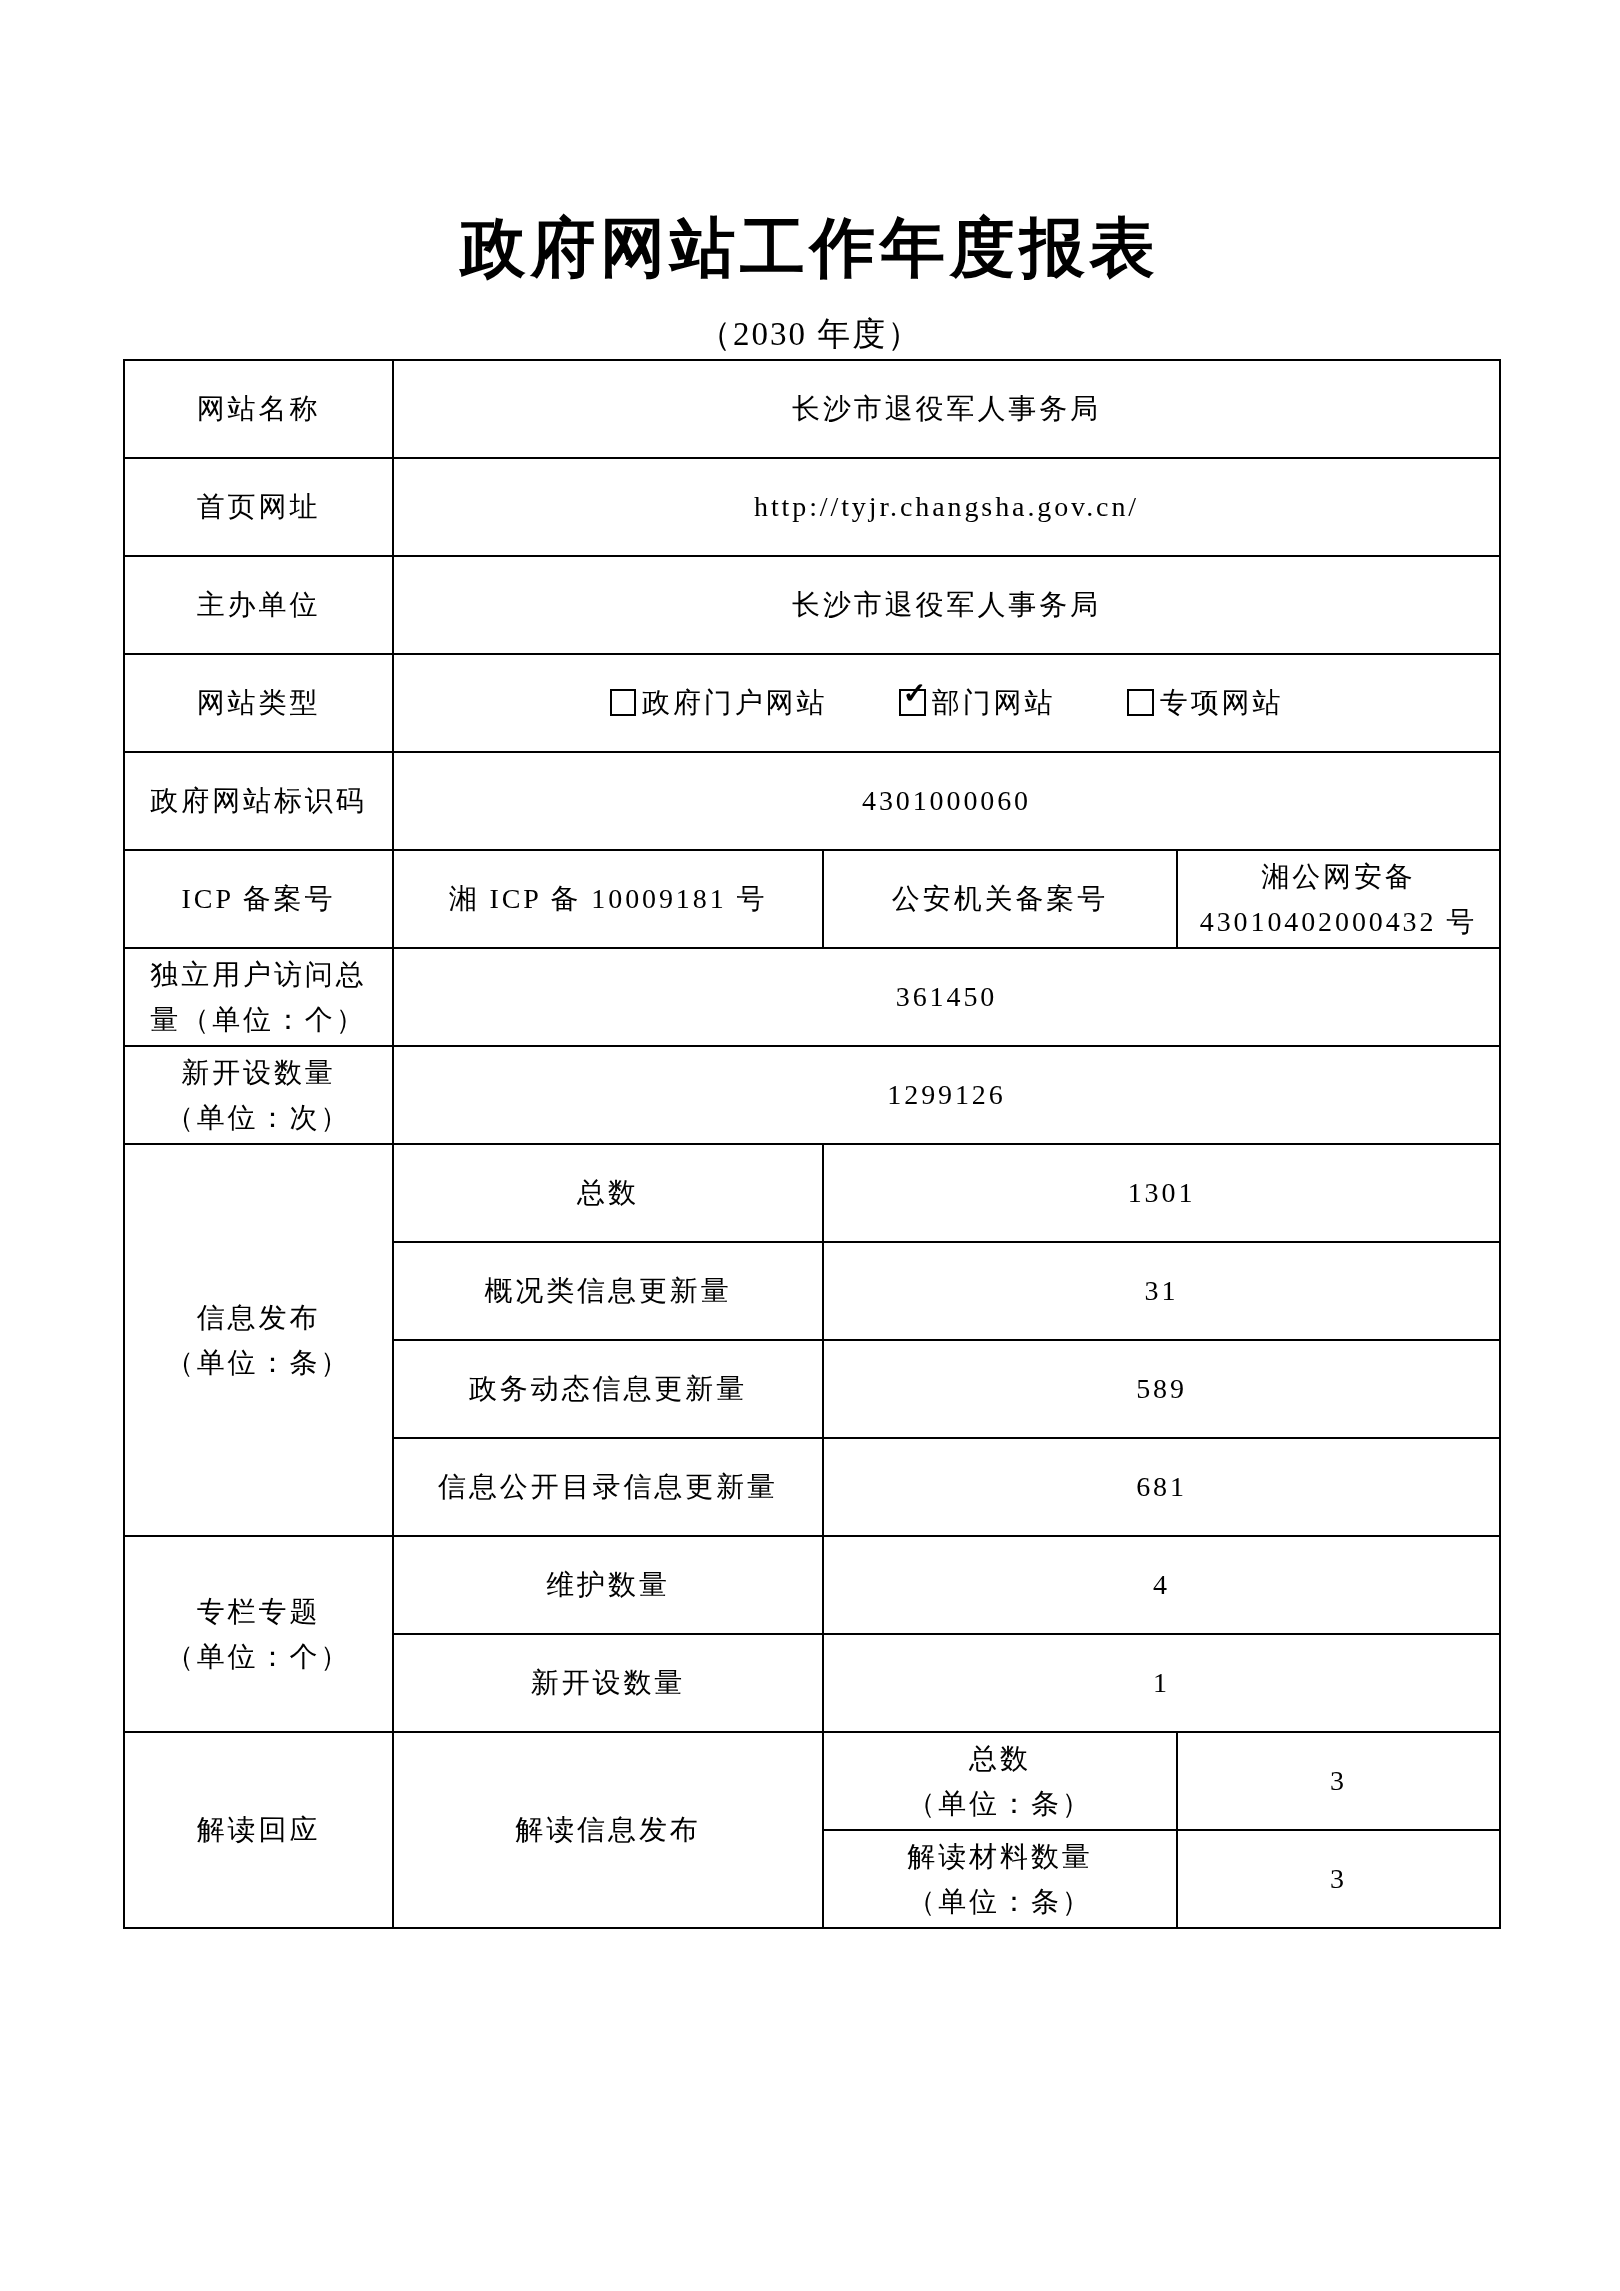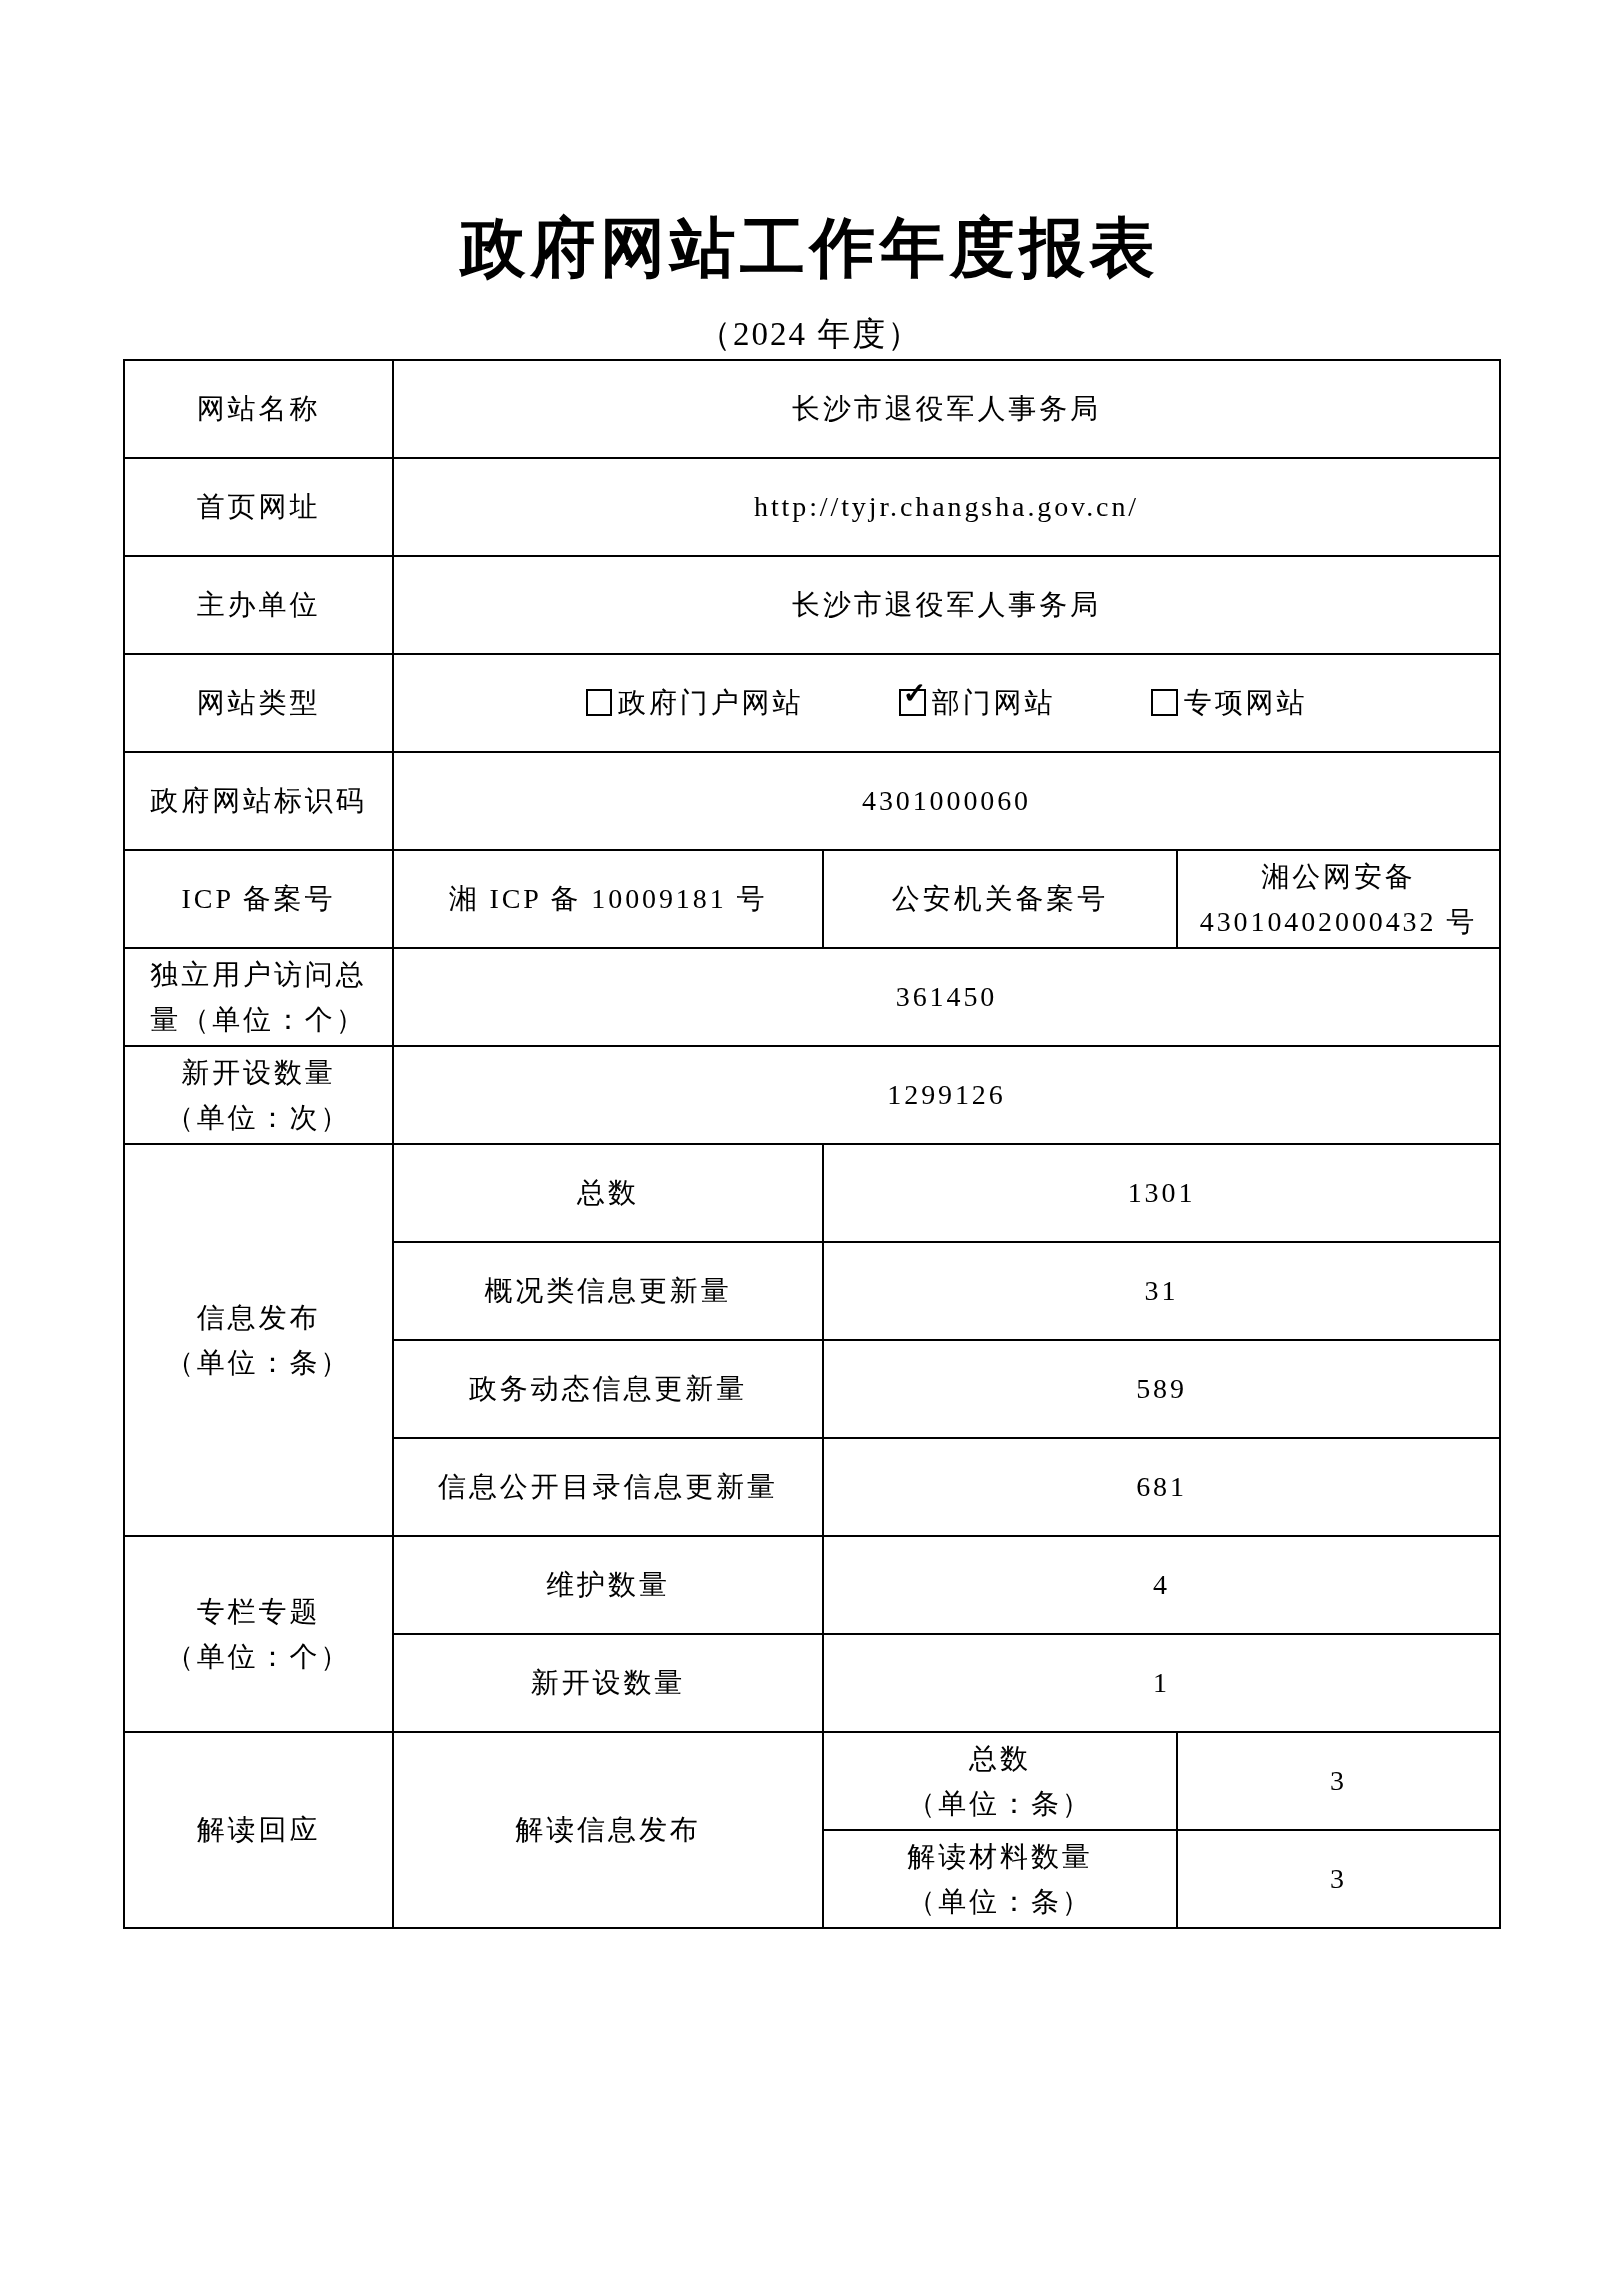--- a/index.html
+++ b/index.html
@@ -44,21 +44,21 @@
     line-height:45px;
     letter-spacing:2.9px;
     padding:0 5.9px;
     overflow:hidden;
   }
   td.num { letter-spacing:1px;margin-left:40px; }
   td.url { letter-spacing:2px; }
   .prewrap { white-space:pre-line; }
 
   .opts {
-    display:flex; justify-content:center; align-items:center; gap:96px;
+    display:flex; justify-content:center; align-items:center; gap:72px;
   }
   .opt { display:flex; align-items:center; white-space:nowrap; }
   .cb {
     display:inline-block; box-sizing:border-box;
     width:26.5px; height:26.5px;
     border:2px solid #000;
     margin-right:5.9px;
     position:relative;
     background:#fff;
   }
@@ -68,21 +68,21 @@
     font-size:29px; line-height:29px; letter-spacing:0;
     font-weight:bold;
   }
 </style>
 </head>
 <body>
 
 <div class="page">
 
   <div class="title">政府网站工作年度报表</div>
-  <div class="subtitle">（2024 年度）</div>
+  <div class="subtitle">（2030 年度）</div>
 
 
   <table class="report">
     <colgroup>
       <col style="width:269px">
         <col style="width:430px">
         <col style="width:354px">
         <col style="width:323px">
     </colgroup>
 

